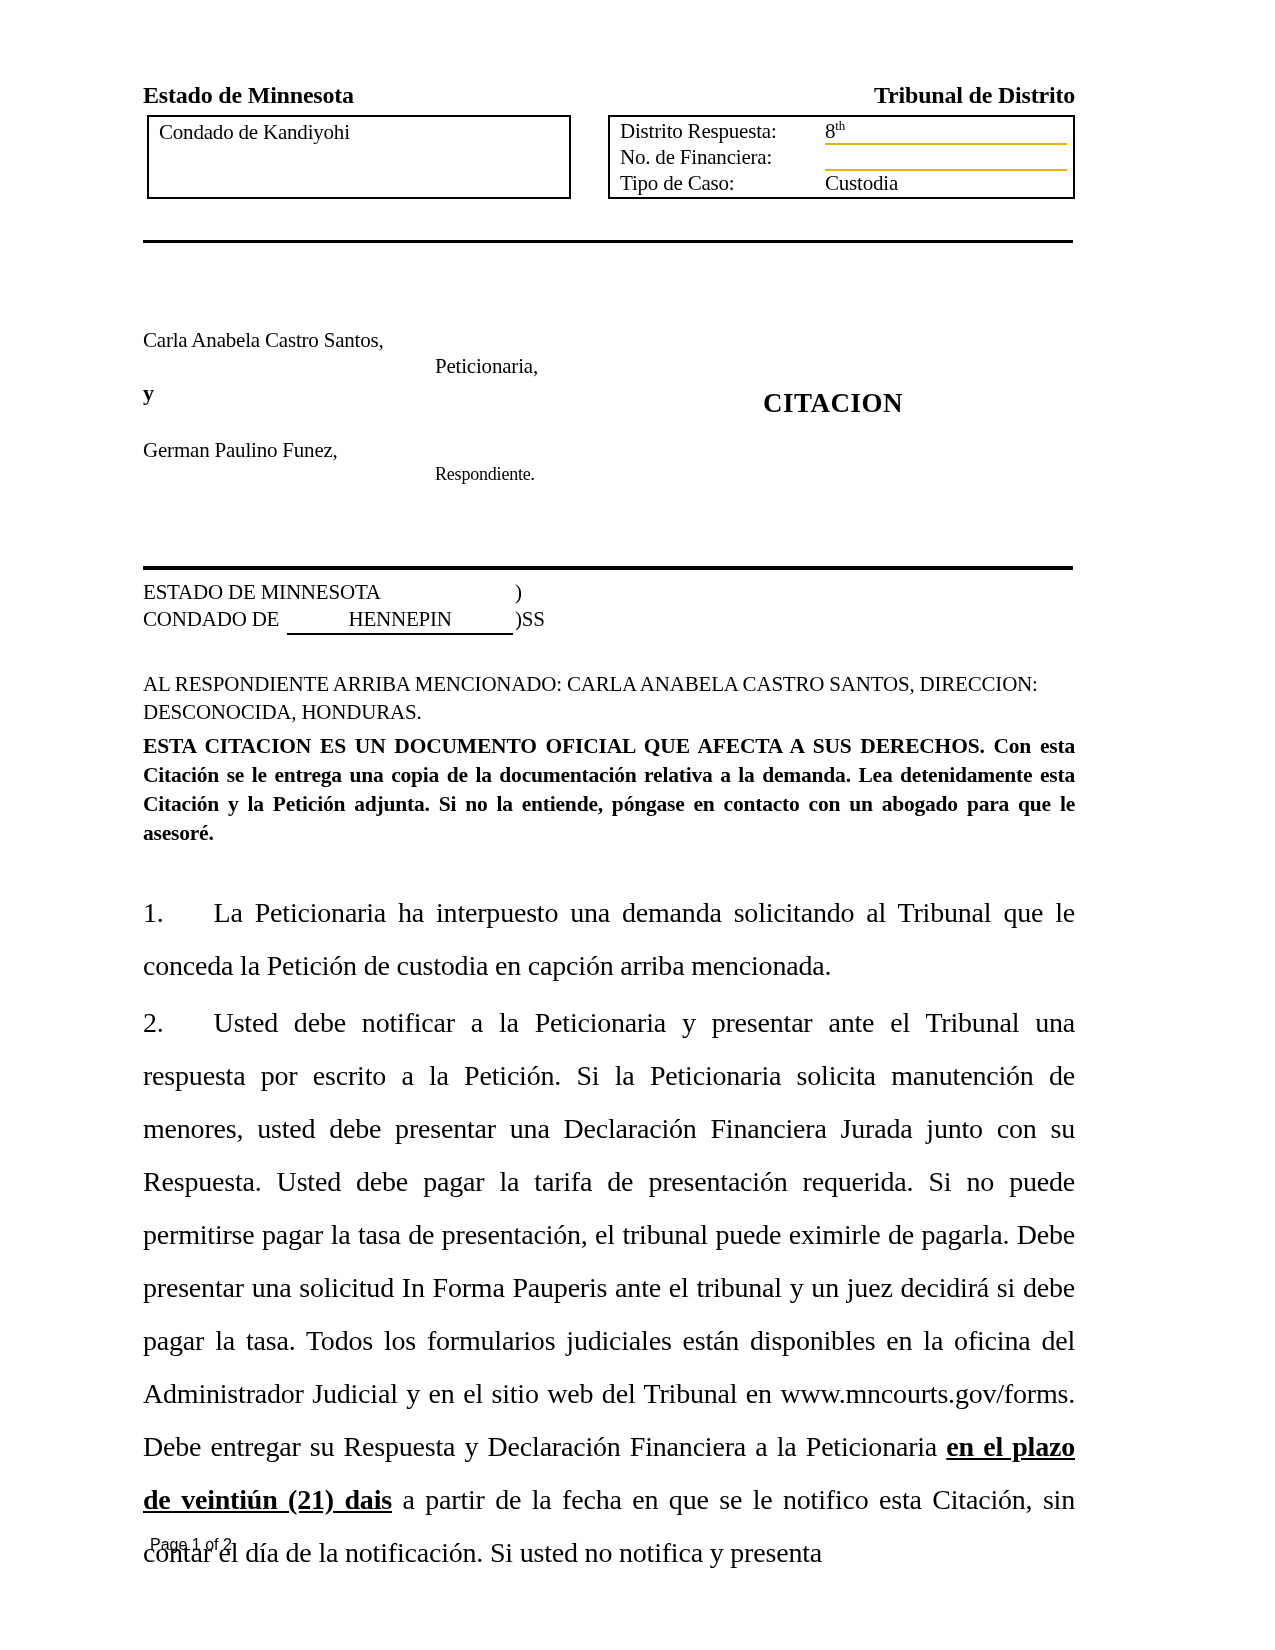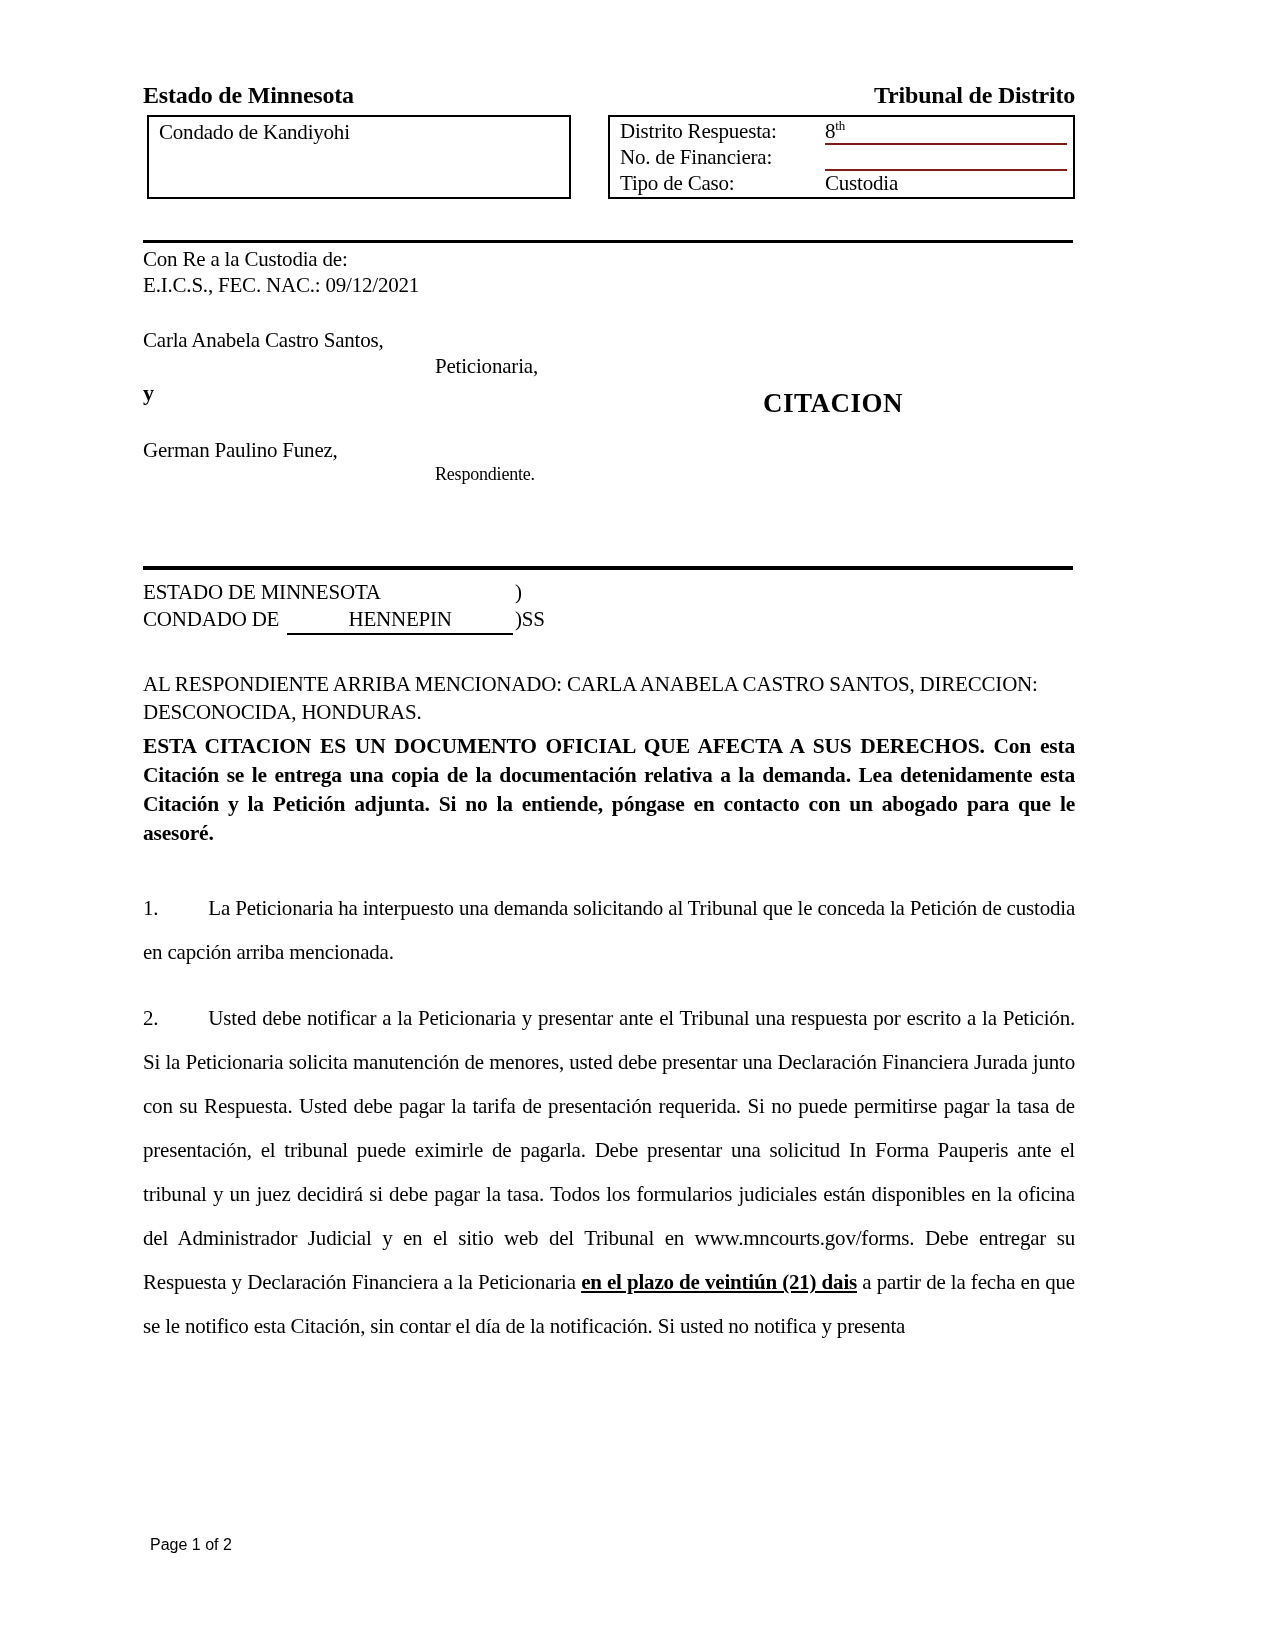--- a/index.html
+++ b/index.html
@@ -18,21 +18,21 @@
 
   
   .titles { top:82px; left:0; width:932px; display:flex; justify-content:space-between;
             font-weight:bold; font-size:24px; }
   .box { position:absolute; border:2px solid #000; box-sizing:border-box; font-size:21px; }
   .county-box { top:115px; left:4px; width:424px; height:84px; padding:3px 10px; }
   .court-box  { top:115px; left:465px; width:467px; height:84px; padding-top:2px; }
   .court-row { display:flex; height:26px; line-height:25px; padding-left:10px; box-sizing:border-box; }
   .court-label { width:205px; flex:none; }
   .court-value { flex:1; margin-right:6px; }
-  .u-line { border-bottom:2px solid #7f1d1d; }
+  .u-line { border-bottom:2px solid #eab308; }
   sup { font-size:13px; line-height:0; }
 
   .rule1 { top:240px; left:0; width:930px; height:3px; background:#000; }
   .rule2 { top:566px; left:0; width:930px; height:4px; background:#000; }
 
   
   .conre { top:246px; left:0; font-size:21px; line-height:26px; }
   .pet-name  { top:328px; left:0;  font-size:21px; }
   .pet-role  { top:354px; left:292px; font-size:21px; }
   .and-label { top:380px; left:0;  font-size:22px; font-weight:bold; }
@@ -45,21 +45,21 @@
   .venue-row { display:flex; }
   .venue-left { width:372px; flex:none; display:flex; }
   .venue-fill { flex:1; border-bottom:2px solid #000; text-align:center; margin-left:8px; margin-right:2px; }
 
   
   .addressee { top:670px; left:0; width:932px; font-size:21px; line-height:28px; }
   .warning   { top:732px; left:0; width:932px; font-size:21.5px; line-height:29px;
                font-weight:bold; text-align:justify; }
   .para1 { top:886px; }
   .para2 { top:996px; }
-  .numbered { left:0; width:932px; font-size:21px; line-height:44px; text-align:justify; }
+  .numbered { left:0; width:932px; font-size:28px; line-height:53px; text-align:justify; }
   .tab { display:inline-block; width:50px; }
   .emph { font-weight:bold; text-decoration:underline; }
 
   .footer { left:7px; top:1536px; font-family:"Liberation Sans","DejaVu Sans",sans-serif;
             font-size:16px; letter-spacing:0; }
 </style>
 </head>
 <body>
 
 <div class="page">
@@ -84,24 +84,20 @@
         <span class="court-value u-line"></span>
       </div>
       <div class="court-row">
         <span class="court-label">Tipo de Caso:</span>
         <span class="court-value">Custodia</span>
       </div>
     </div>
 
     <div class="abs rule1"></div>
 
-    <div class="abs conre">
-      <div>Con Re a la Custodia de:</div>
-      <div>E.I.C.S., FEC. NAC.: 09/12/2021</div>
-    </div>
 
     <div class="abs pet-name">Carla Anabela Castro Santos,</div>
     <div class="abs pet-role">Peticionaria,</div>
     <div class="abs and-label">y</div>
     <div class="abs citacion">CITACION</div>
     <div class="abs resp-name">German Paulino Funez,</div>
     <div class="abs resp-role">Respondiente.</div>
 
     <div class="abs rule2"></div>
 

